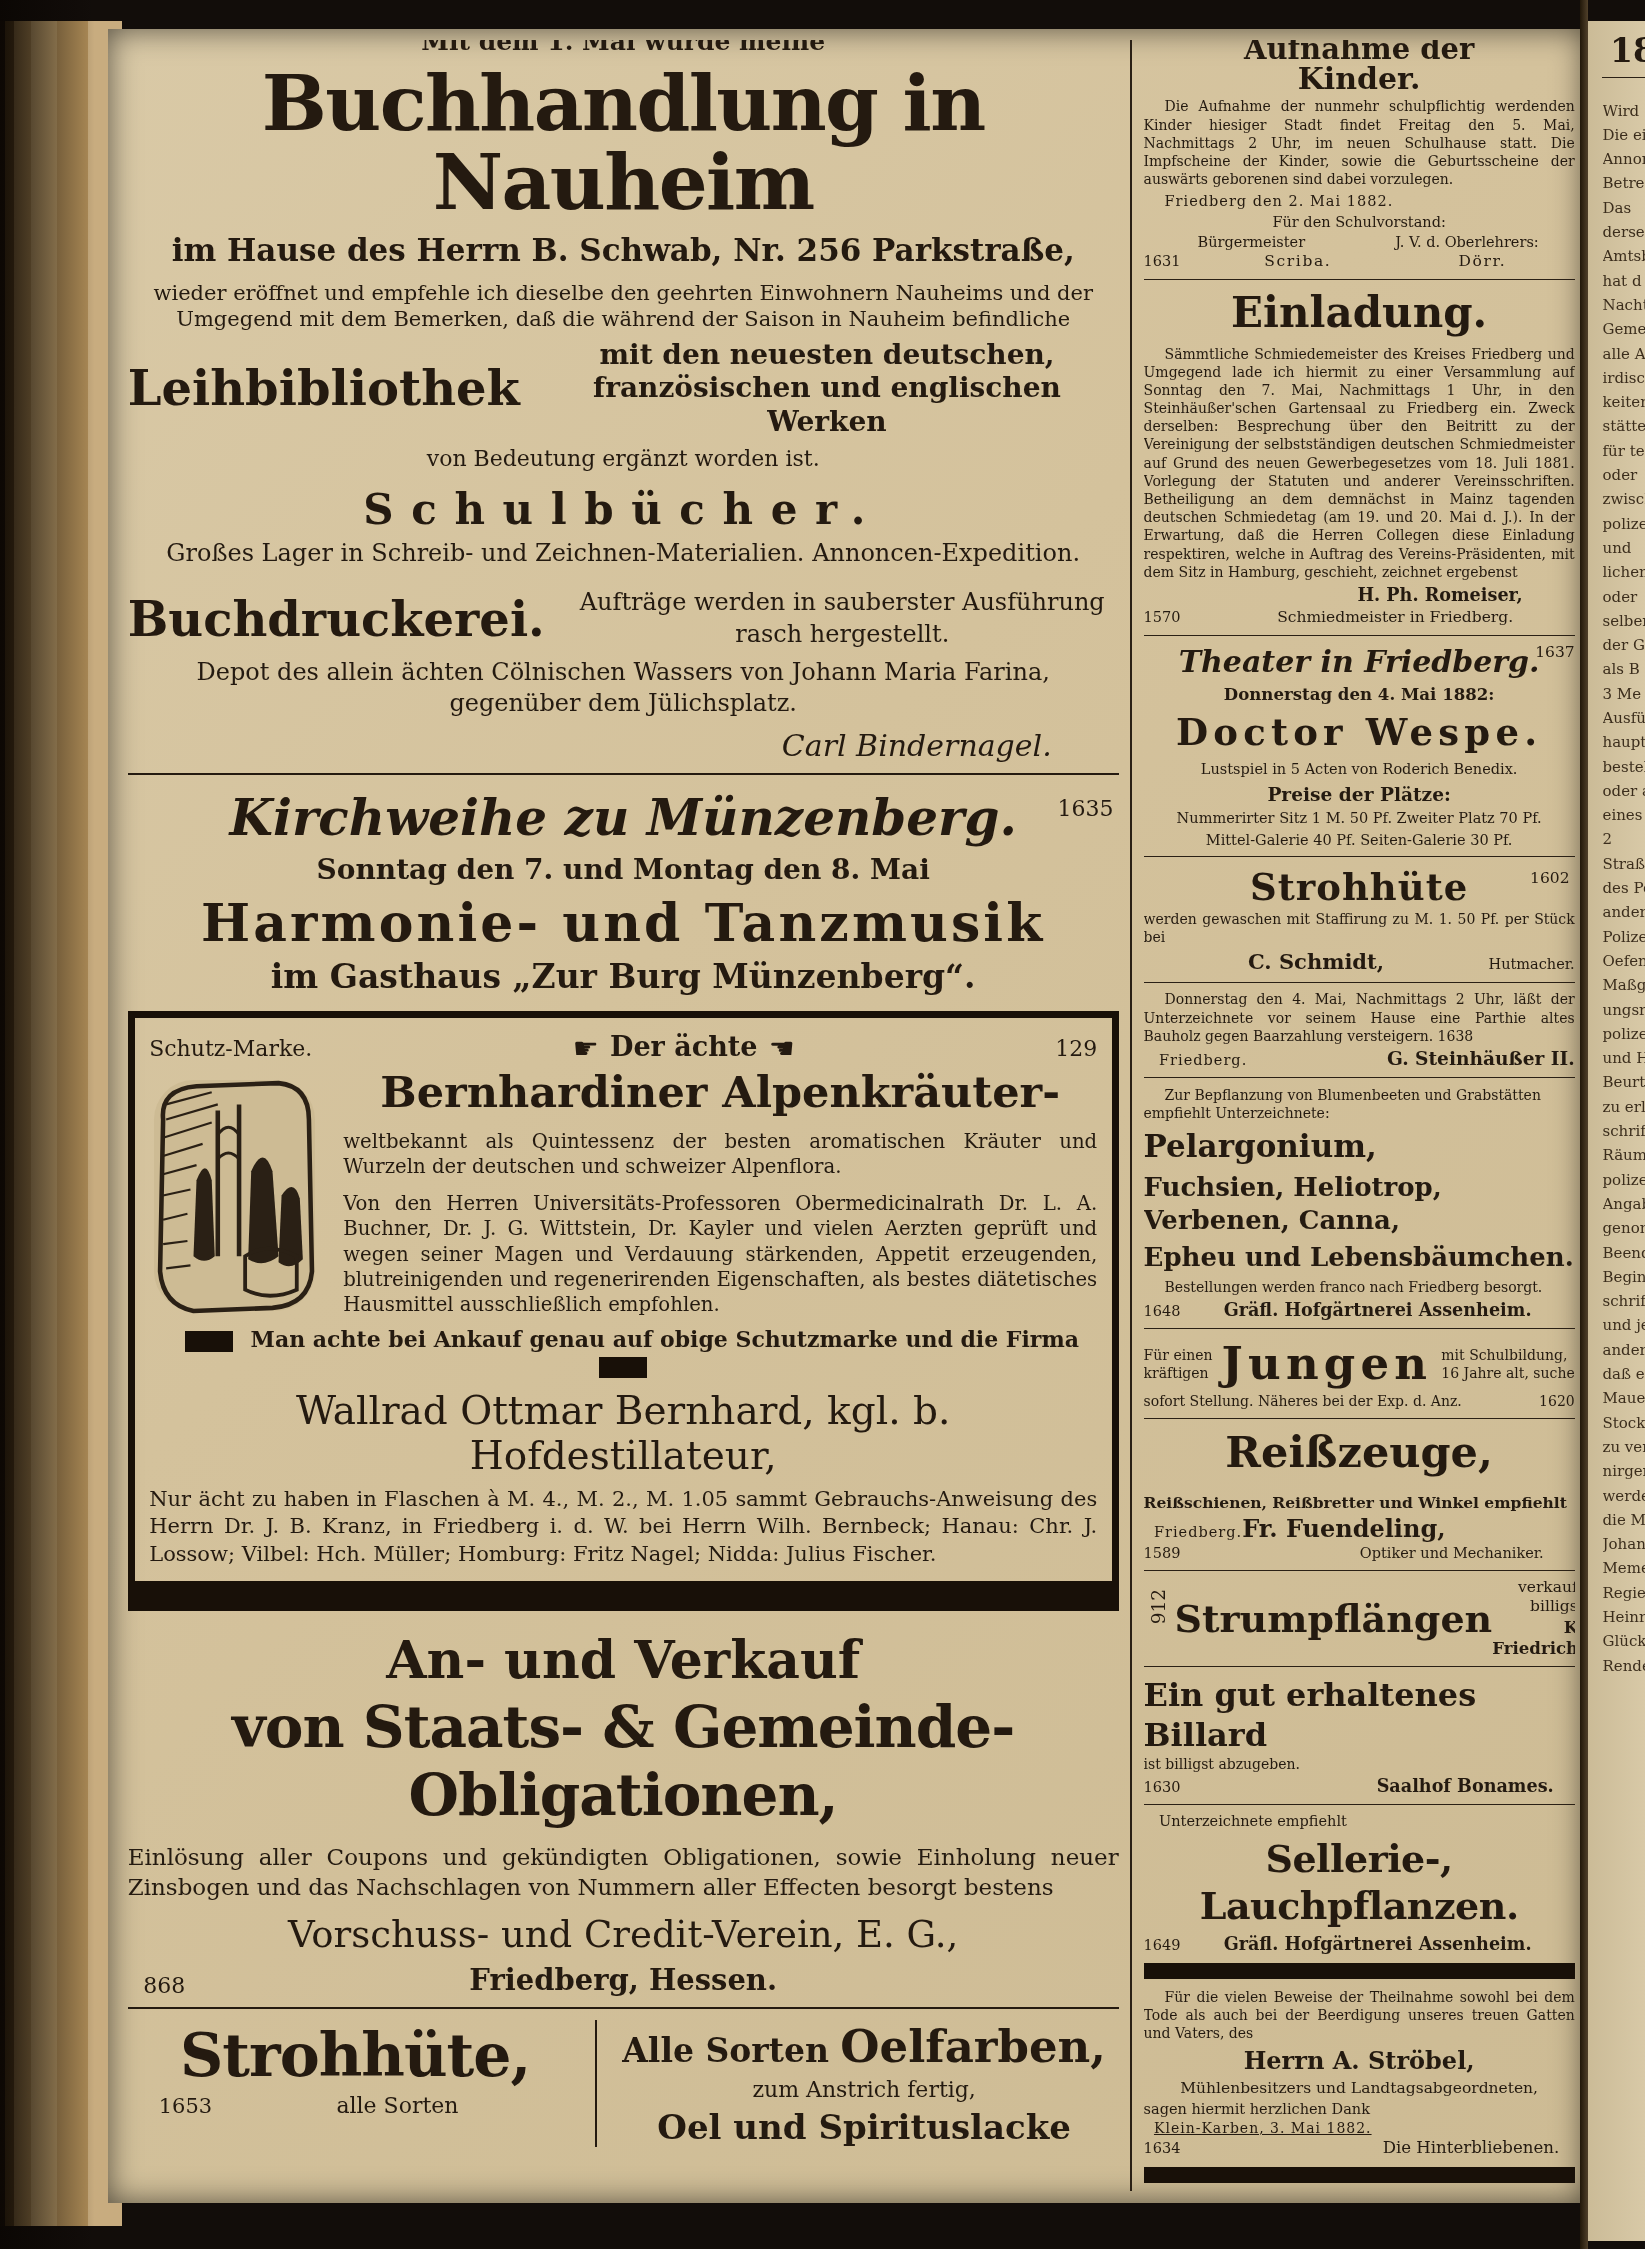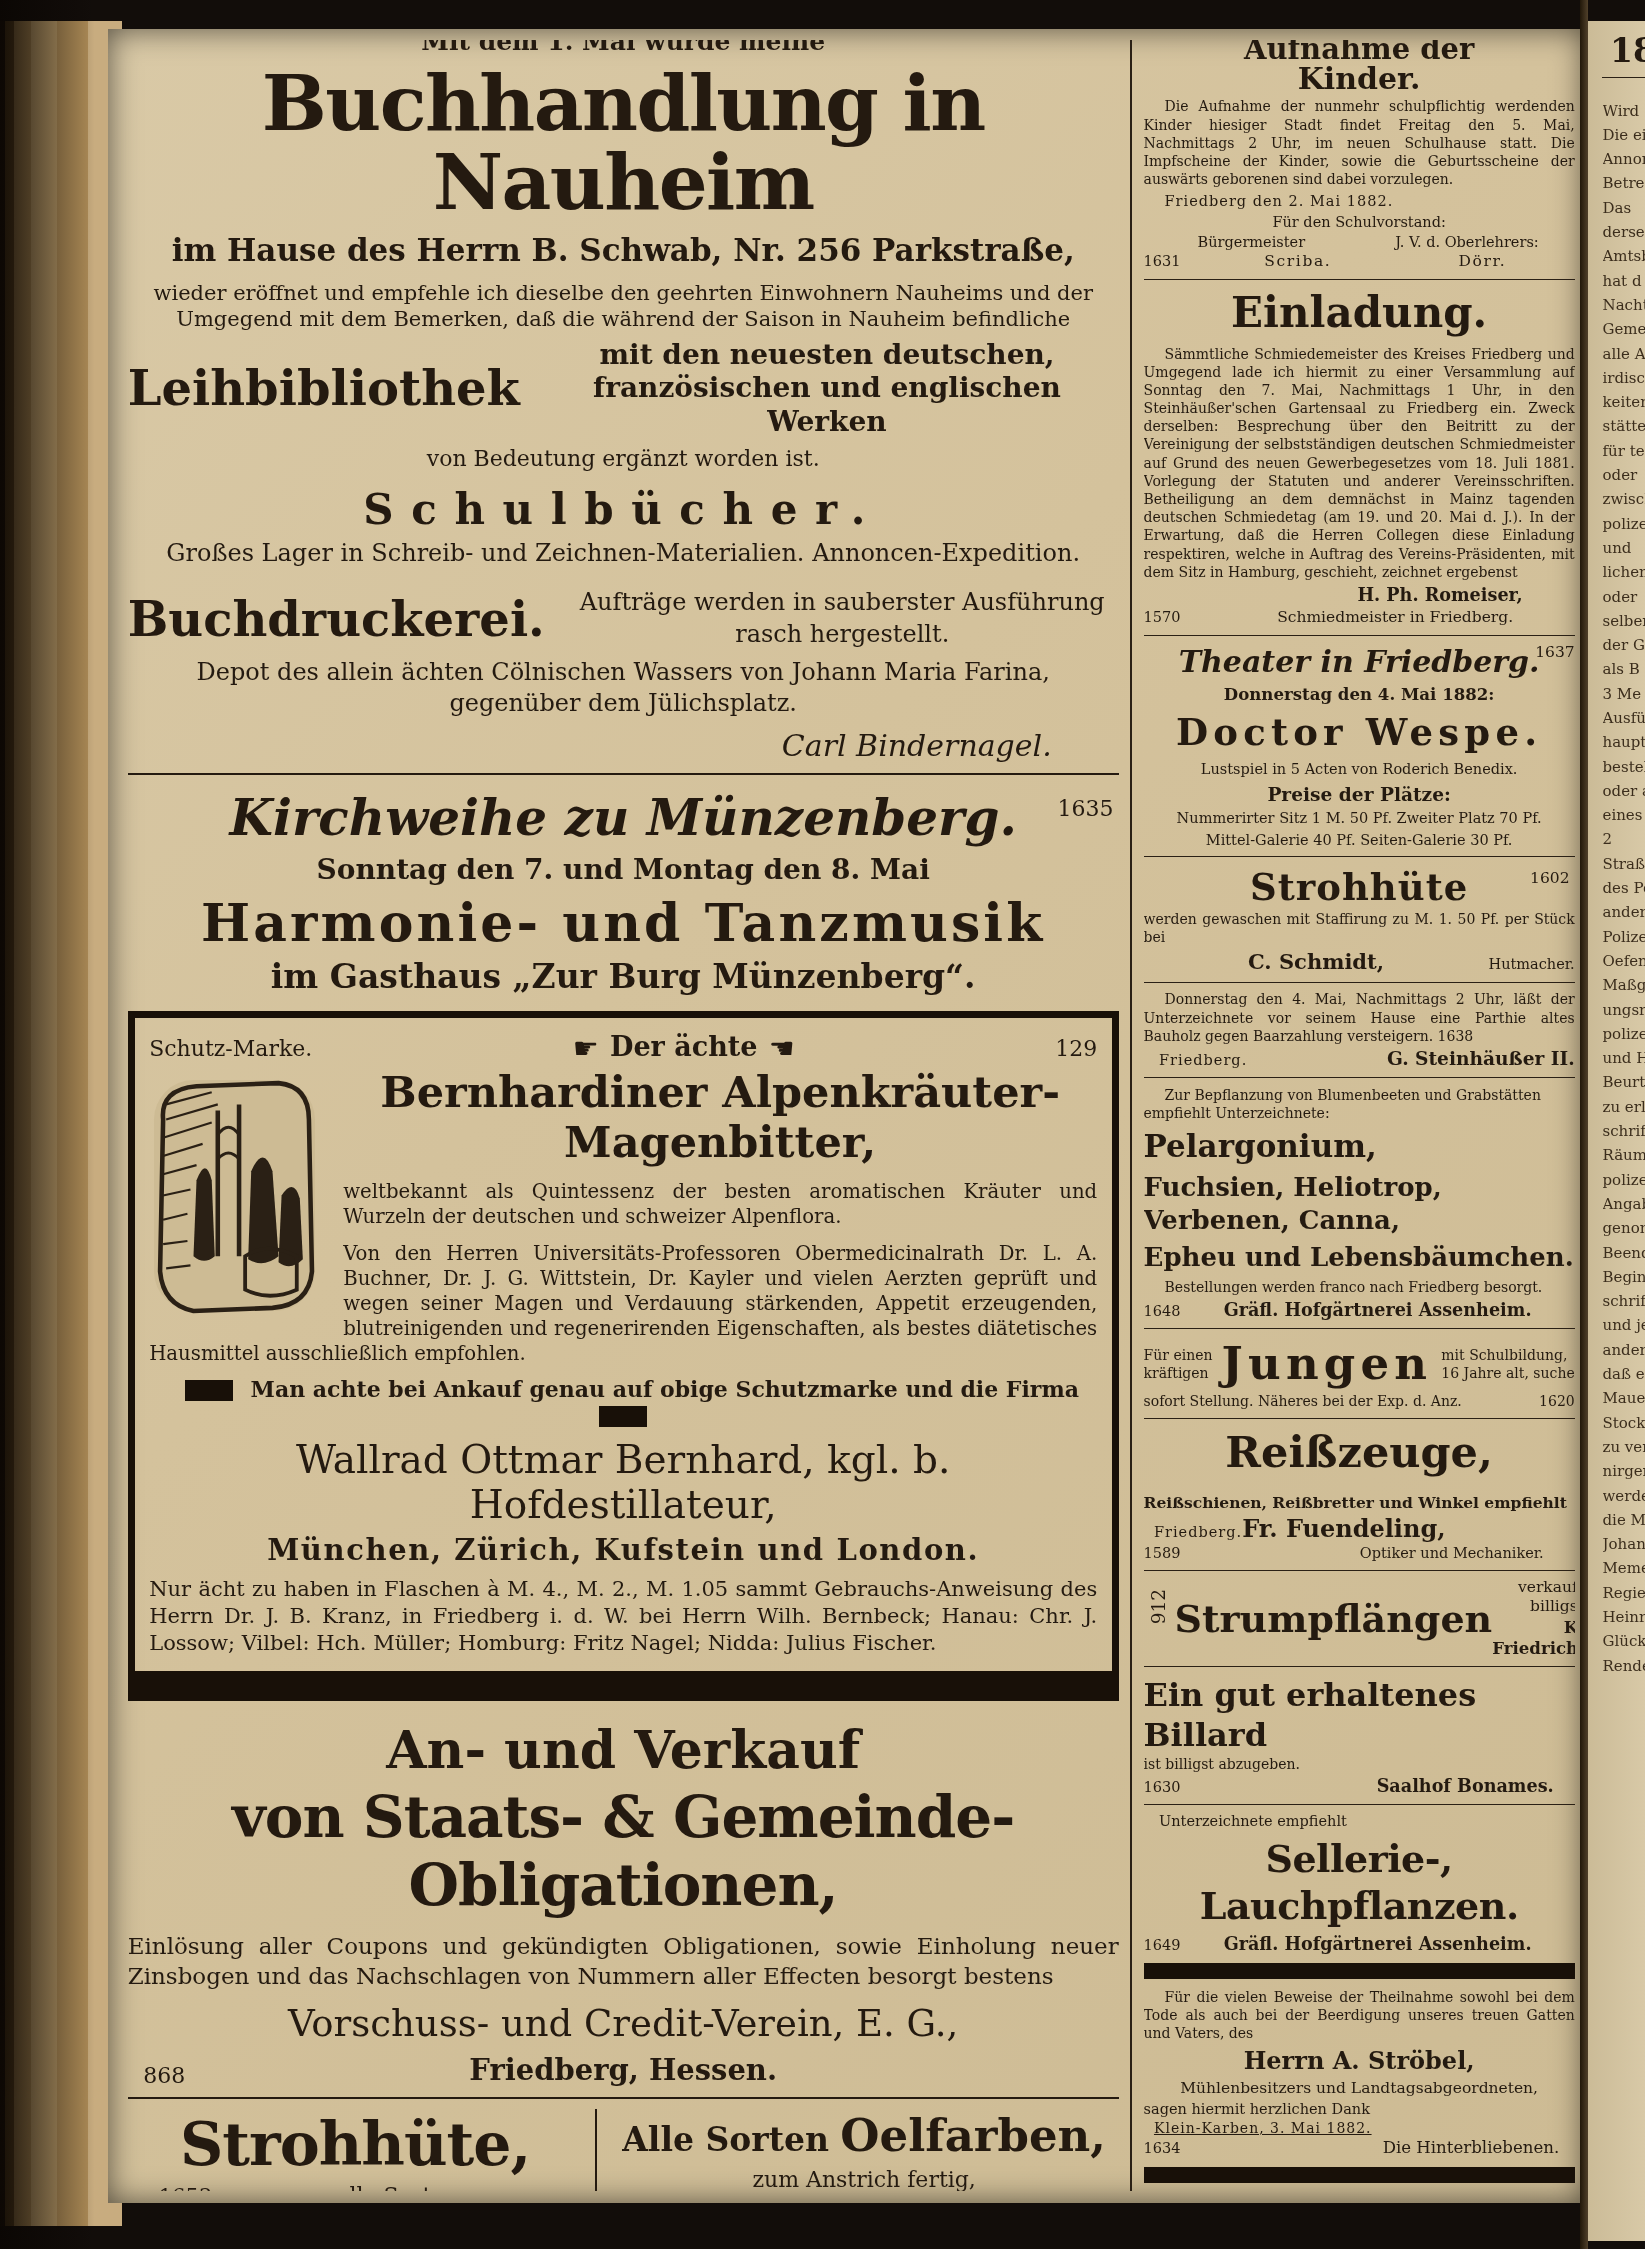--- a/index.html
+++ b/index.html
@@ -237,30 +237,28 @@
               </g>
               <path d="M44 24 L44 120 M58 20 L58 120" stroke="#2a2015" stroke-width="3"></path>
               <path d="M44 40 Q51 30 58 40 M44 56 Q51 48 58 56" stroke="#2a2015" stroke-width="2" fill="none"></path>
               <path d="M30 70 q6 -16 10 0 l2 50 q-7 6 -14 0 Z" fill="#2a2015"></path>
               <path d="M66 64 q8 -18 14 0 l4 56 q-10 8 -20 2 Z" fill="#2a2015"></path>
               <path d="M86 80 q8 -12 12 2 l2 40 q-8 8 -16 2 Z" fill="#2a2015"></path>
               <path d="M62 120 q14 -10 34 0 l0 22 q-18 8 -34 0 Z" fill="none" stroke="#2a2015" stroke-width="2.5"></path>
             </svg>
             <div class="magen-title">
               <span>Bernhardiner Alpenkräuter-</span><br>
-              <span>Magenbitter,</span>
             </div>
             <div class="magen-p just">weltbekannt als Quintessenz der besten aromatischen Kräuter und Wurzeln der deutschen und schweizer Alpenflora.</div>
             <div class="magen-p just">Von den Herren Universitäts-Professoren Obermedicinalrath Dr. L. A. Buchner, Dr. J. G. Wittstein, Dr. Kayler und vielen Aerzten geprüft und wegen seiner Magen und Verdauung stärkenden, Appetit erzeugenden, blutreinigenden und regenerirenden Eigenschaften, als bestes diätetisches Hausmittel ausschließlich empfohlen.</div>
           </div>
           <div class="magen-attn">
             <span class="blk"></span><span>Man achte bei Ankauf genau auf obige Schutzmarke und die Firma</span><span class="blk"></span>
           </div>
           <div class="magen-firm">Wallrad Ottmar Bernhard, kgl. b. Hofdestillateur,</div>
-          <div class="magen-cities">München, Zürich, Kufstein und London.</div>
           <div class="magen-p3 just">Nur ächt zu haben in Flaschen à M. 4., M. 2., M. 1.05 sammt Gebrauchs-Anweisung des Herrn Dr. J. B. Kranz, in Friedberg i. d. W. bei Herrn Wilh. Bernbeck; Hanau: Chr. J. Lossow; Vilbel: Hch. Müller; Homburg: Fritz Nagel; Nidda: Julius Fischer.</div>
           <div class="magen-footbar"></div>
         </div>
 
         <div>
           <div class="ob-t1">An- und Verkauf</div>
           <div class="ob-t2">von Staats- &amp; Gemeinde-Obligationen,</div>
           <div class="ob-p just">Einlösung aller Coupons und gekündigten Obligationen, sowie Einholung neuer Zinsbogen und das Nachschlagen von Nummern aller Effecten besorgt bestens</div>
           <div class="ob-firm">Vorschuss- und Credit-Verein, E. G.,</div>
           <div class="ob-place-row">

